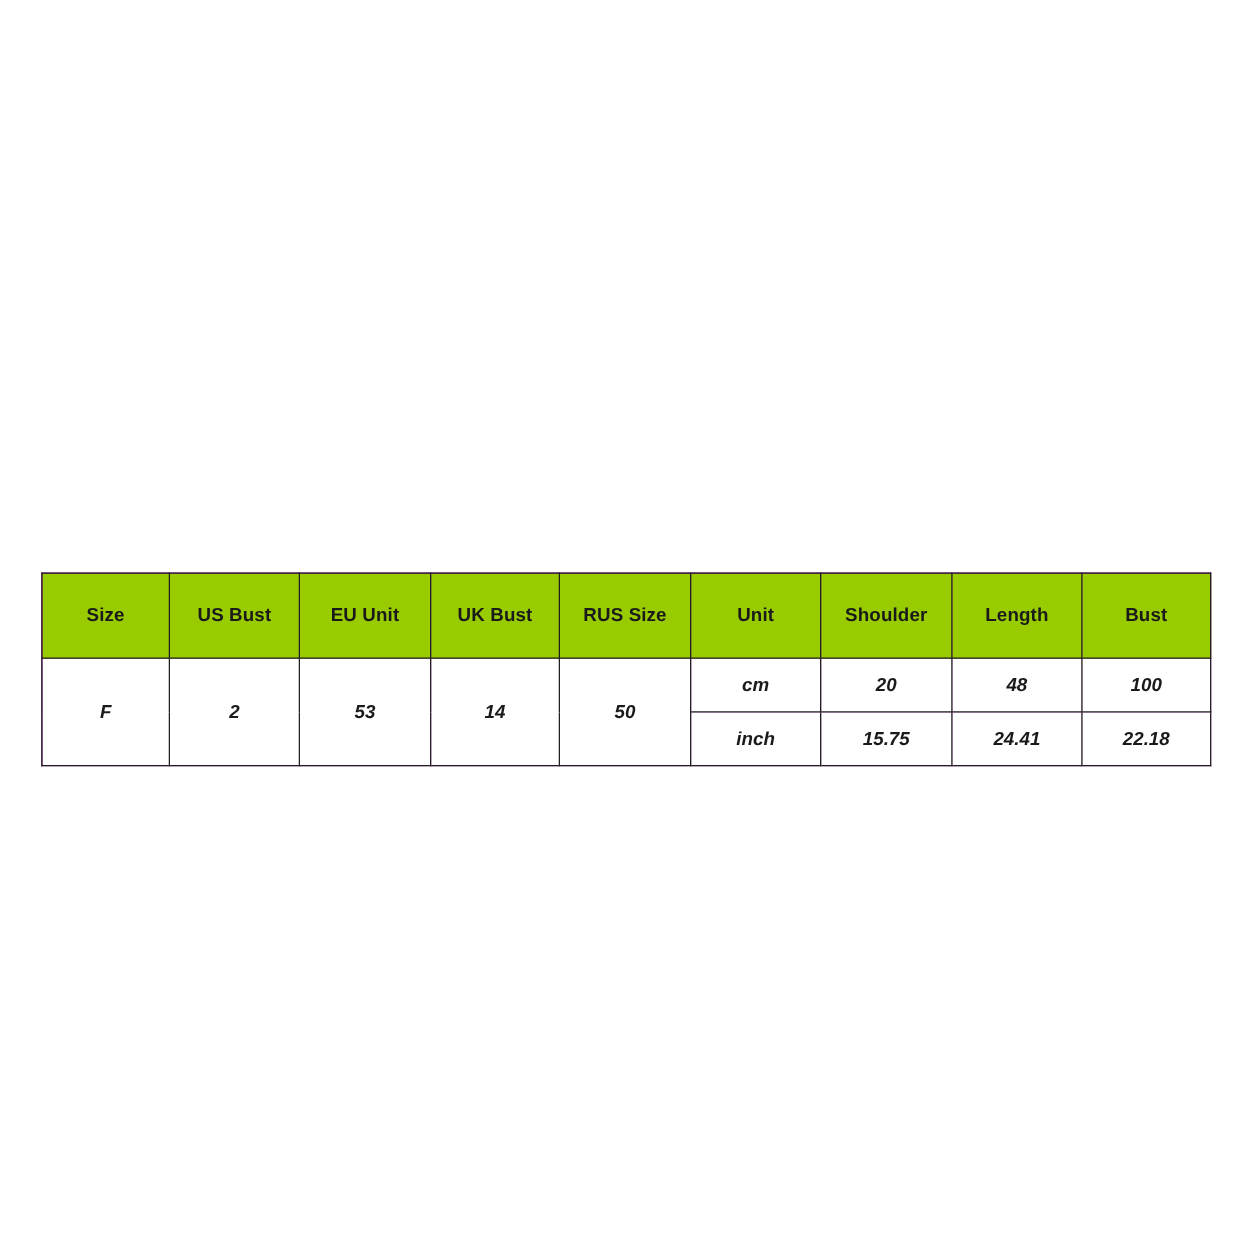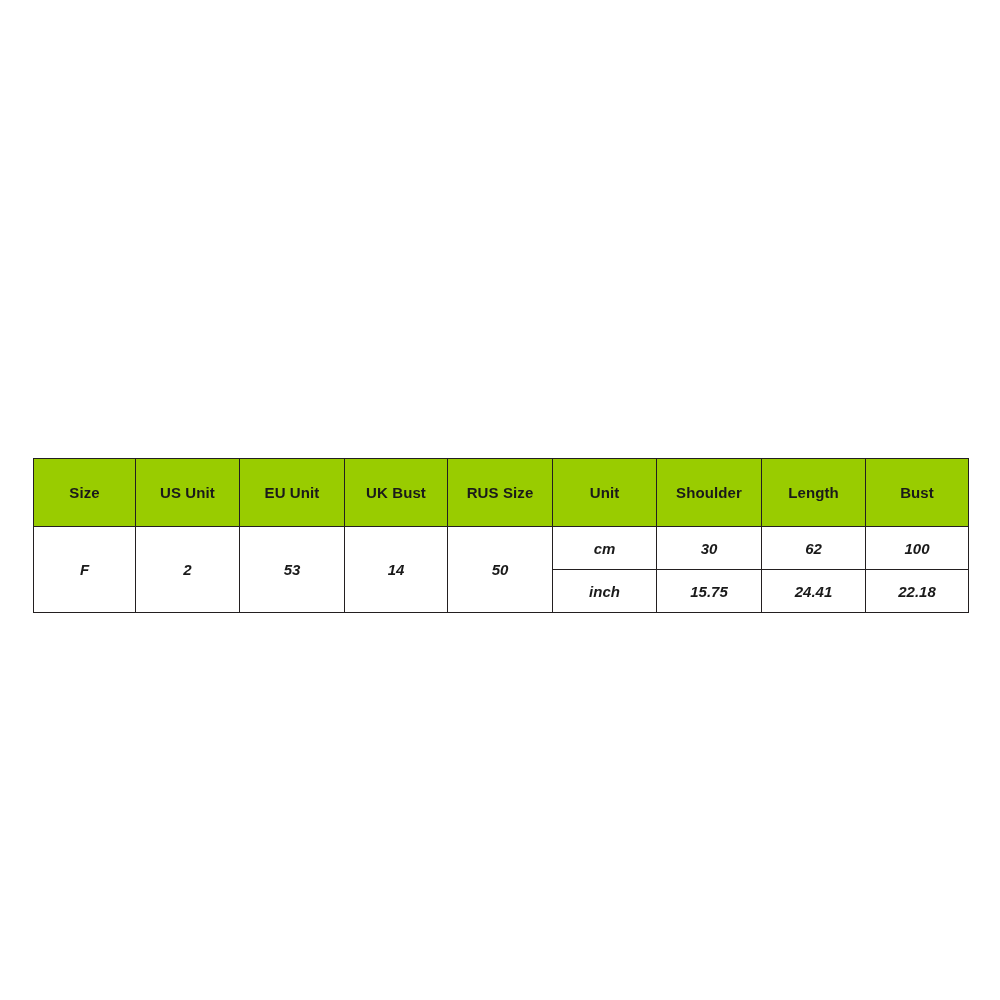--- a/index.html
+++ b/index.html
@@ -81,40 +81,40 @@
       <col class="c-uk">
       <col class="c-rus">
       <col class="c-unit">
       <col class="c-shoulder">
       <col class="c-length">
       <col class="c-bust">
     </colgroup>
     <thead>
       <tr>
         <th>Size</th>
-        <th>US Unit</th>
+        <th>US Bust</th>
         <th>EU Unit</th>
         <th>UK Bust</th>
         <th>RUS Size</th>
         <th>Unit</th>
         <th>Shoulder</th>
         <th>Length</th>
         <th>Bust</th>
       </tr>
     </thead>
     <tbody>
       <tr>
         <td class="merged-cell" rowspan="2">F</td>
         <td class="merged-cell" rowspan="2">2</td>
         <td class="merged-cell" rowspan="2">53</td>
         <td class="merged-cell" rowspan="2">14</td>
         <td class="merged-cell" rowspan="2">50</td>
         <td>cm</td>
-        <td>30</td>
-        <td>62</td>
+        <td>20</td>
+        <td>48</td>
         <td>100</td>
       </tr>
       <tr>
         <td>inch</td>
         <td>15.75</td>
         <td>24.41</td>
         <td>22.18</td>
       </tr>
     </tbody>
   </table>

